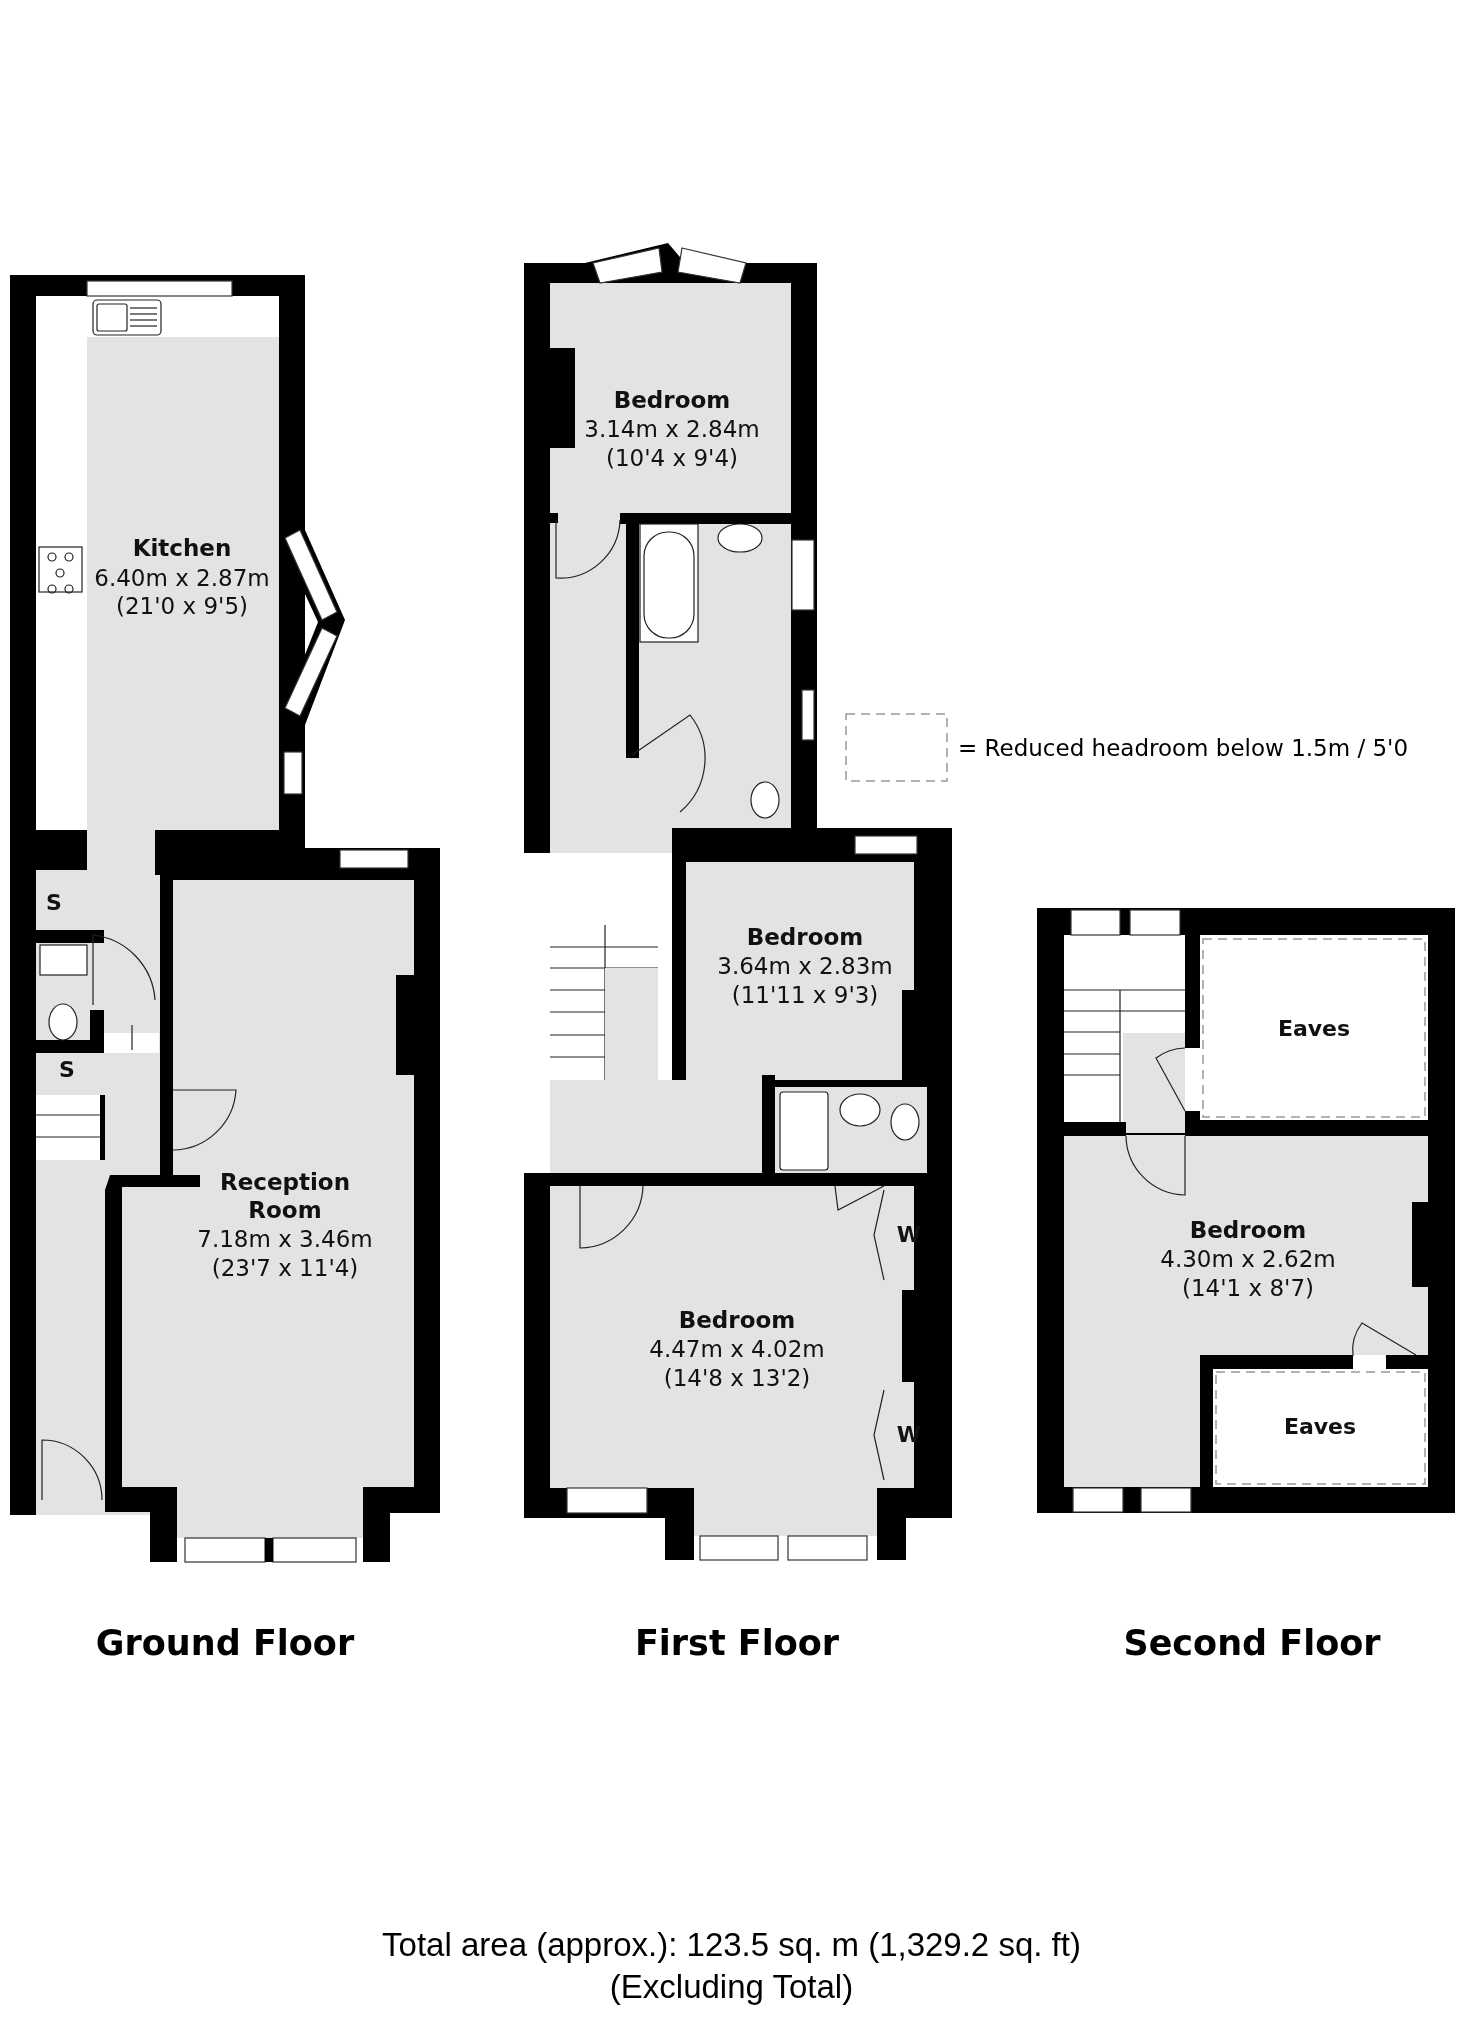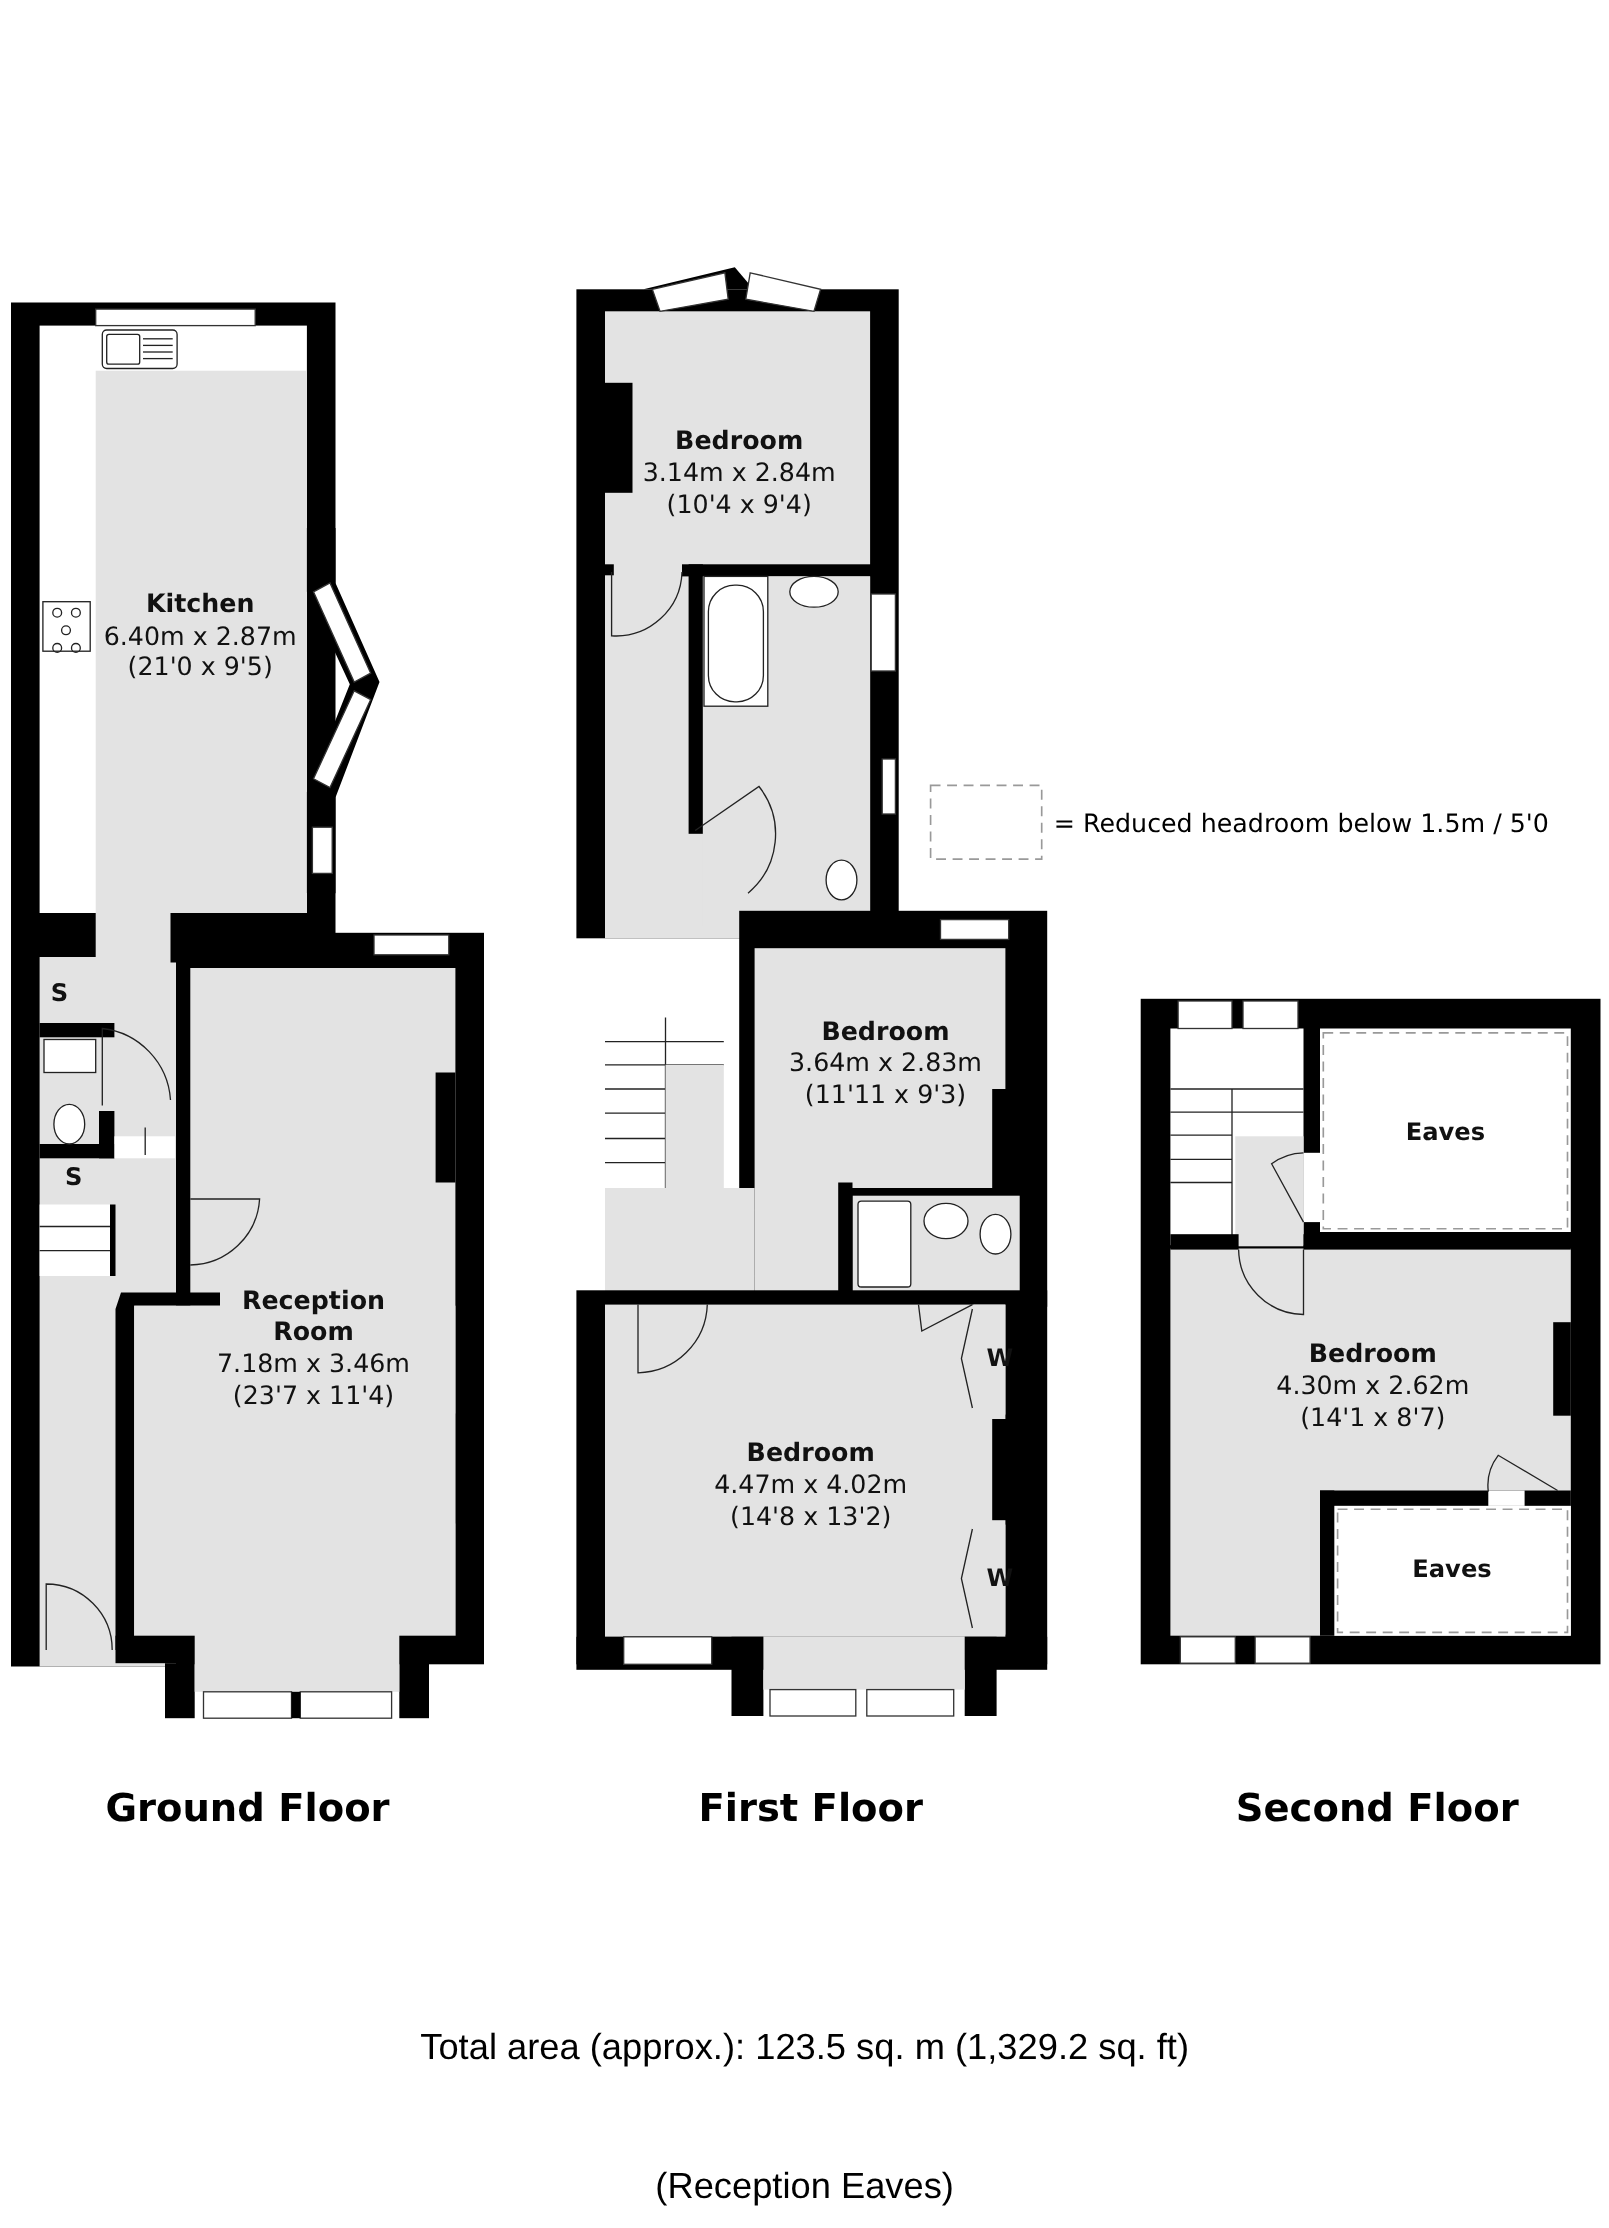--- a/index.html
+++ b/index.html
@@ -233,14 +233,14 @@
     <text class="small-label" x="1320" y="1434">Eaves</text>
     <text class="floor-title" x="1252" y="1655">Second Floor</text>
   </g>
 
   <g>
     <rect class="dash" x="846" y="714" width="101" height="67"></rect>
     <text class="legend-text" x="958" y="756">= Reduced headroom below 1.5m / 5'0</text>
   </g>
 </svg>
 
-<div class="total" style="top:1841px;">Total area (approx.): 123.5 sq. m (1,329.2 sq. ft)</div>
-<div class="total" style="top:1967px;">(Reception Eaves)</div>
+<div class="total" style="top:1925px;">Total area (approx.): 123.5 sq. m (1,329.2 sq. ft)</div>
+<div class="total" style="top:1967px;">(Excluding Total)</div>
 
 </body></html>

